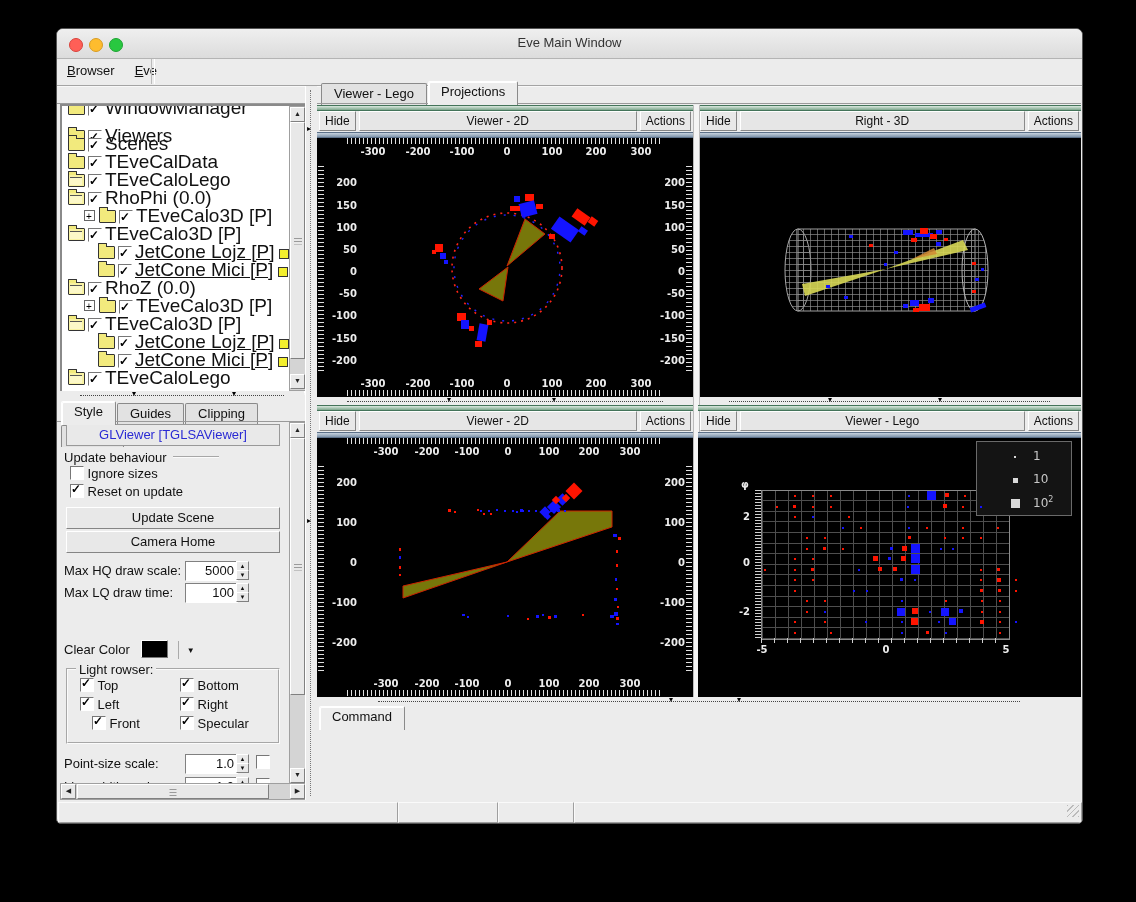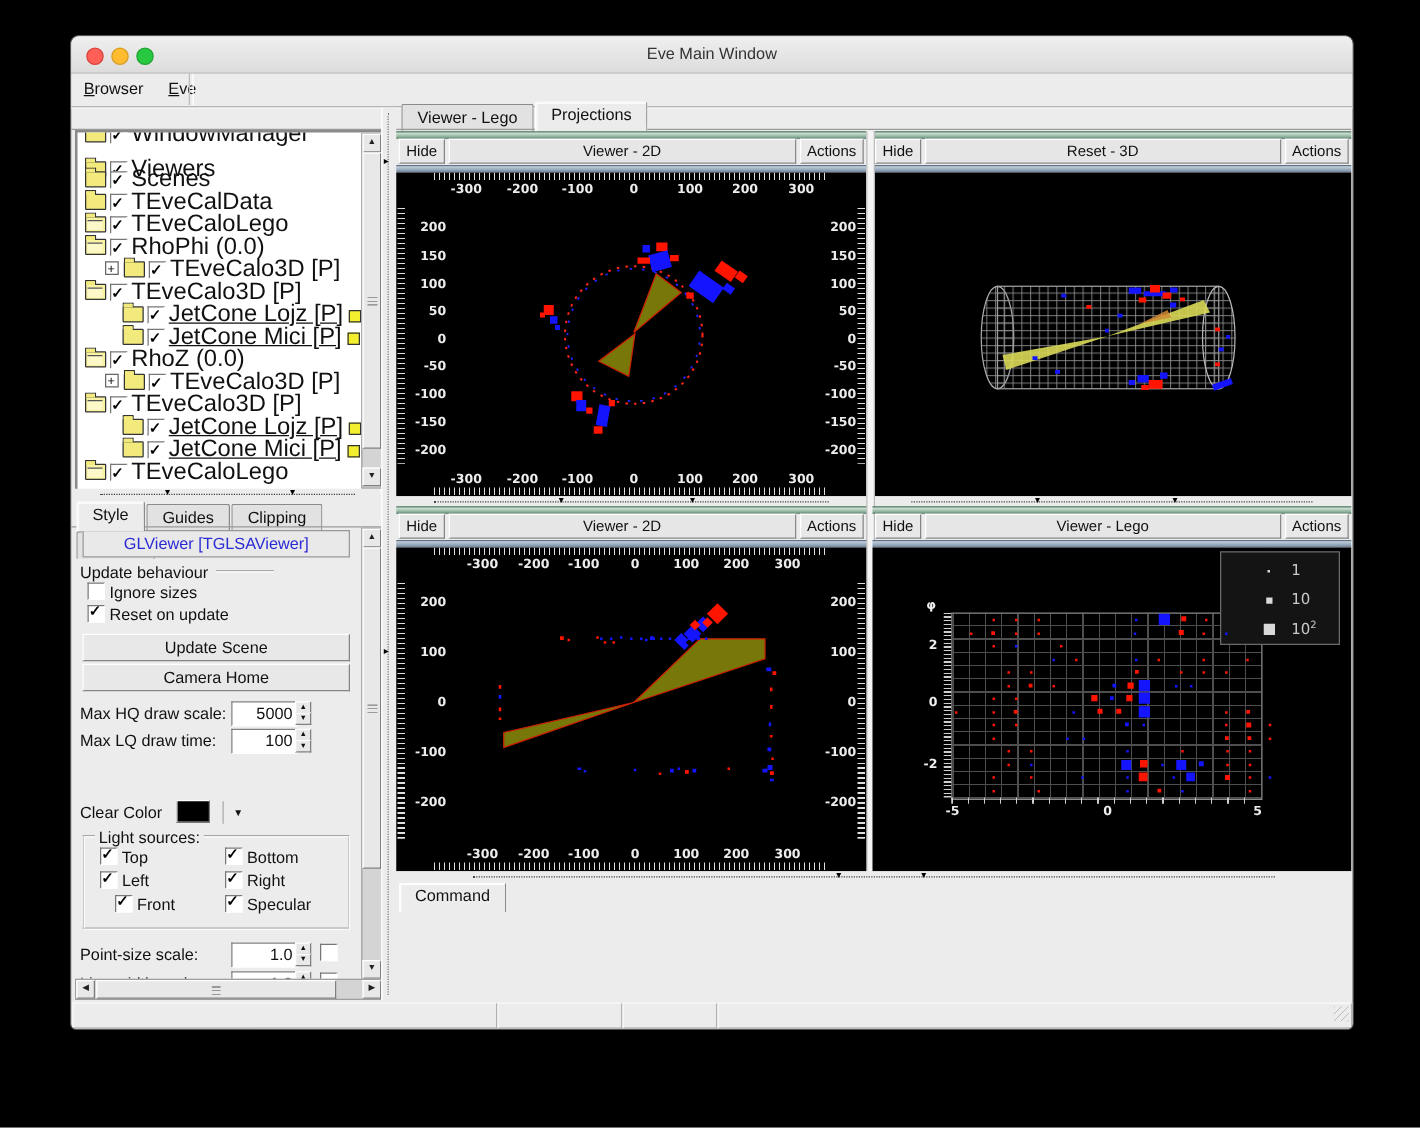--- a/index.html
+++ b/index.html
@@ -189,21 +189,21 @@
           <div style="top: 9px;">▼</div>
         </div>
       </div>
     <div class="srow" style="top:218px;">
       <span>Clear Color</span>
       <span style="display:inline-block;width:25px;height:16px;background:#000;border:1px solid;border-color:#fff #777 #777 #fff;vertical-align:-4px;margin-left:8px;"></span>
       <span style="display:inline-block;width:1px;height:18px;border-left:1px solid #aaa;vertical-align:-5px;margin-left:6px;"></span>
       <span style="font-size:8px;vertical-align:1px;margin-left:3px;">▼</span>
     </div>
     <div class="fieldset" style="left:6px;top:246px;width:210px;height:72px;">
-      <span class="legend">Light sources:</span>
+      <span class="legend">Light rowser:</span>
       <div id="lights-grid">
           <div style="position: absolute; left: 12px; top: 8px; white-space: nowrap;"><span class="check on"></span><span> Top</span></div>
           <div style="position: absolute; left: 112px; top: 8px; white-space: nowrap;"><span class="check on"></span><span> Bottom</span></div>
           <div style="position: absolute; left: 12px; top: 27px; white-space: nowrap;"><span class="check on"></span><span> Left</span></div>
           <div style="position: absolute; left: 112px; top: 27px; white-space: nowrap;"><span class="check on"></span><span> Right</span></div>
           <div style="position: absolute; left: 24px; top: 46px; white-space: nowrap; text-align: right;"><span class="check on"></span><span> Front</span></div>
           <div style="position: absolute; left: 112px; top: 46px; white-space: nowrap;"><span class="check on"></span><span> Specular</span></div>
         </div>
     </div>
     <div id="scale-rows">
@@ -248,21 +248,21 @@
 
   <div class="gbar" style="left:260px;top:76px;width:376px;"></div>
   <div class="gbar" style="left:641px;top:76px;width:383px;"></div>
   <div class="phead" style="left:260px;top:81px;width:376px;">
     <div class="pbtn raised">Hide</div>
     <div class="ptitle">Viewer - 2D</div>
     <div class="pbtn raised">Actions</div>
   </div>
   <div class="phead" style="left:641px;top:81px;width:383px;">
     <div class="pbtn raised">Hide</div>
-    <div class="ptitle">Reset - 3D</div>
+    <div class="ptitle">Right - 3D</div>
     <div class="pbtn raised">Actions</div>
   </div>
   <div class="bbar" style="left:260px;top:103px;width:376px;"></div>
   <div class="bbar" style="left:641px;top:103px;width:383px;"></div>
 
   <div class="canvas" id="vTL" style="left:260px;top:109px;width:376px;height:259px;">
     <div class="comb-top" style="left:30px;right:30px;"></div>
       <div class="comb-bot" style="left:30px;right:30px;"></div>
     <div class="comb-left" style="top:26px;bottom:26px;"></div>
       <div class="comb-right" style="top:26px;bottom:26px;"></div>

